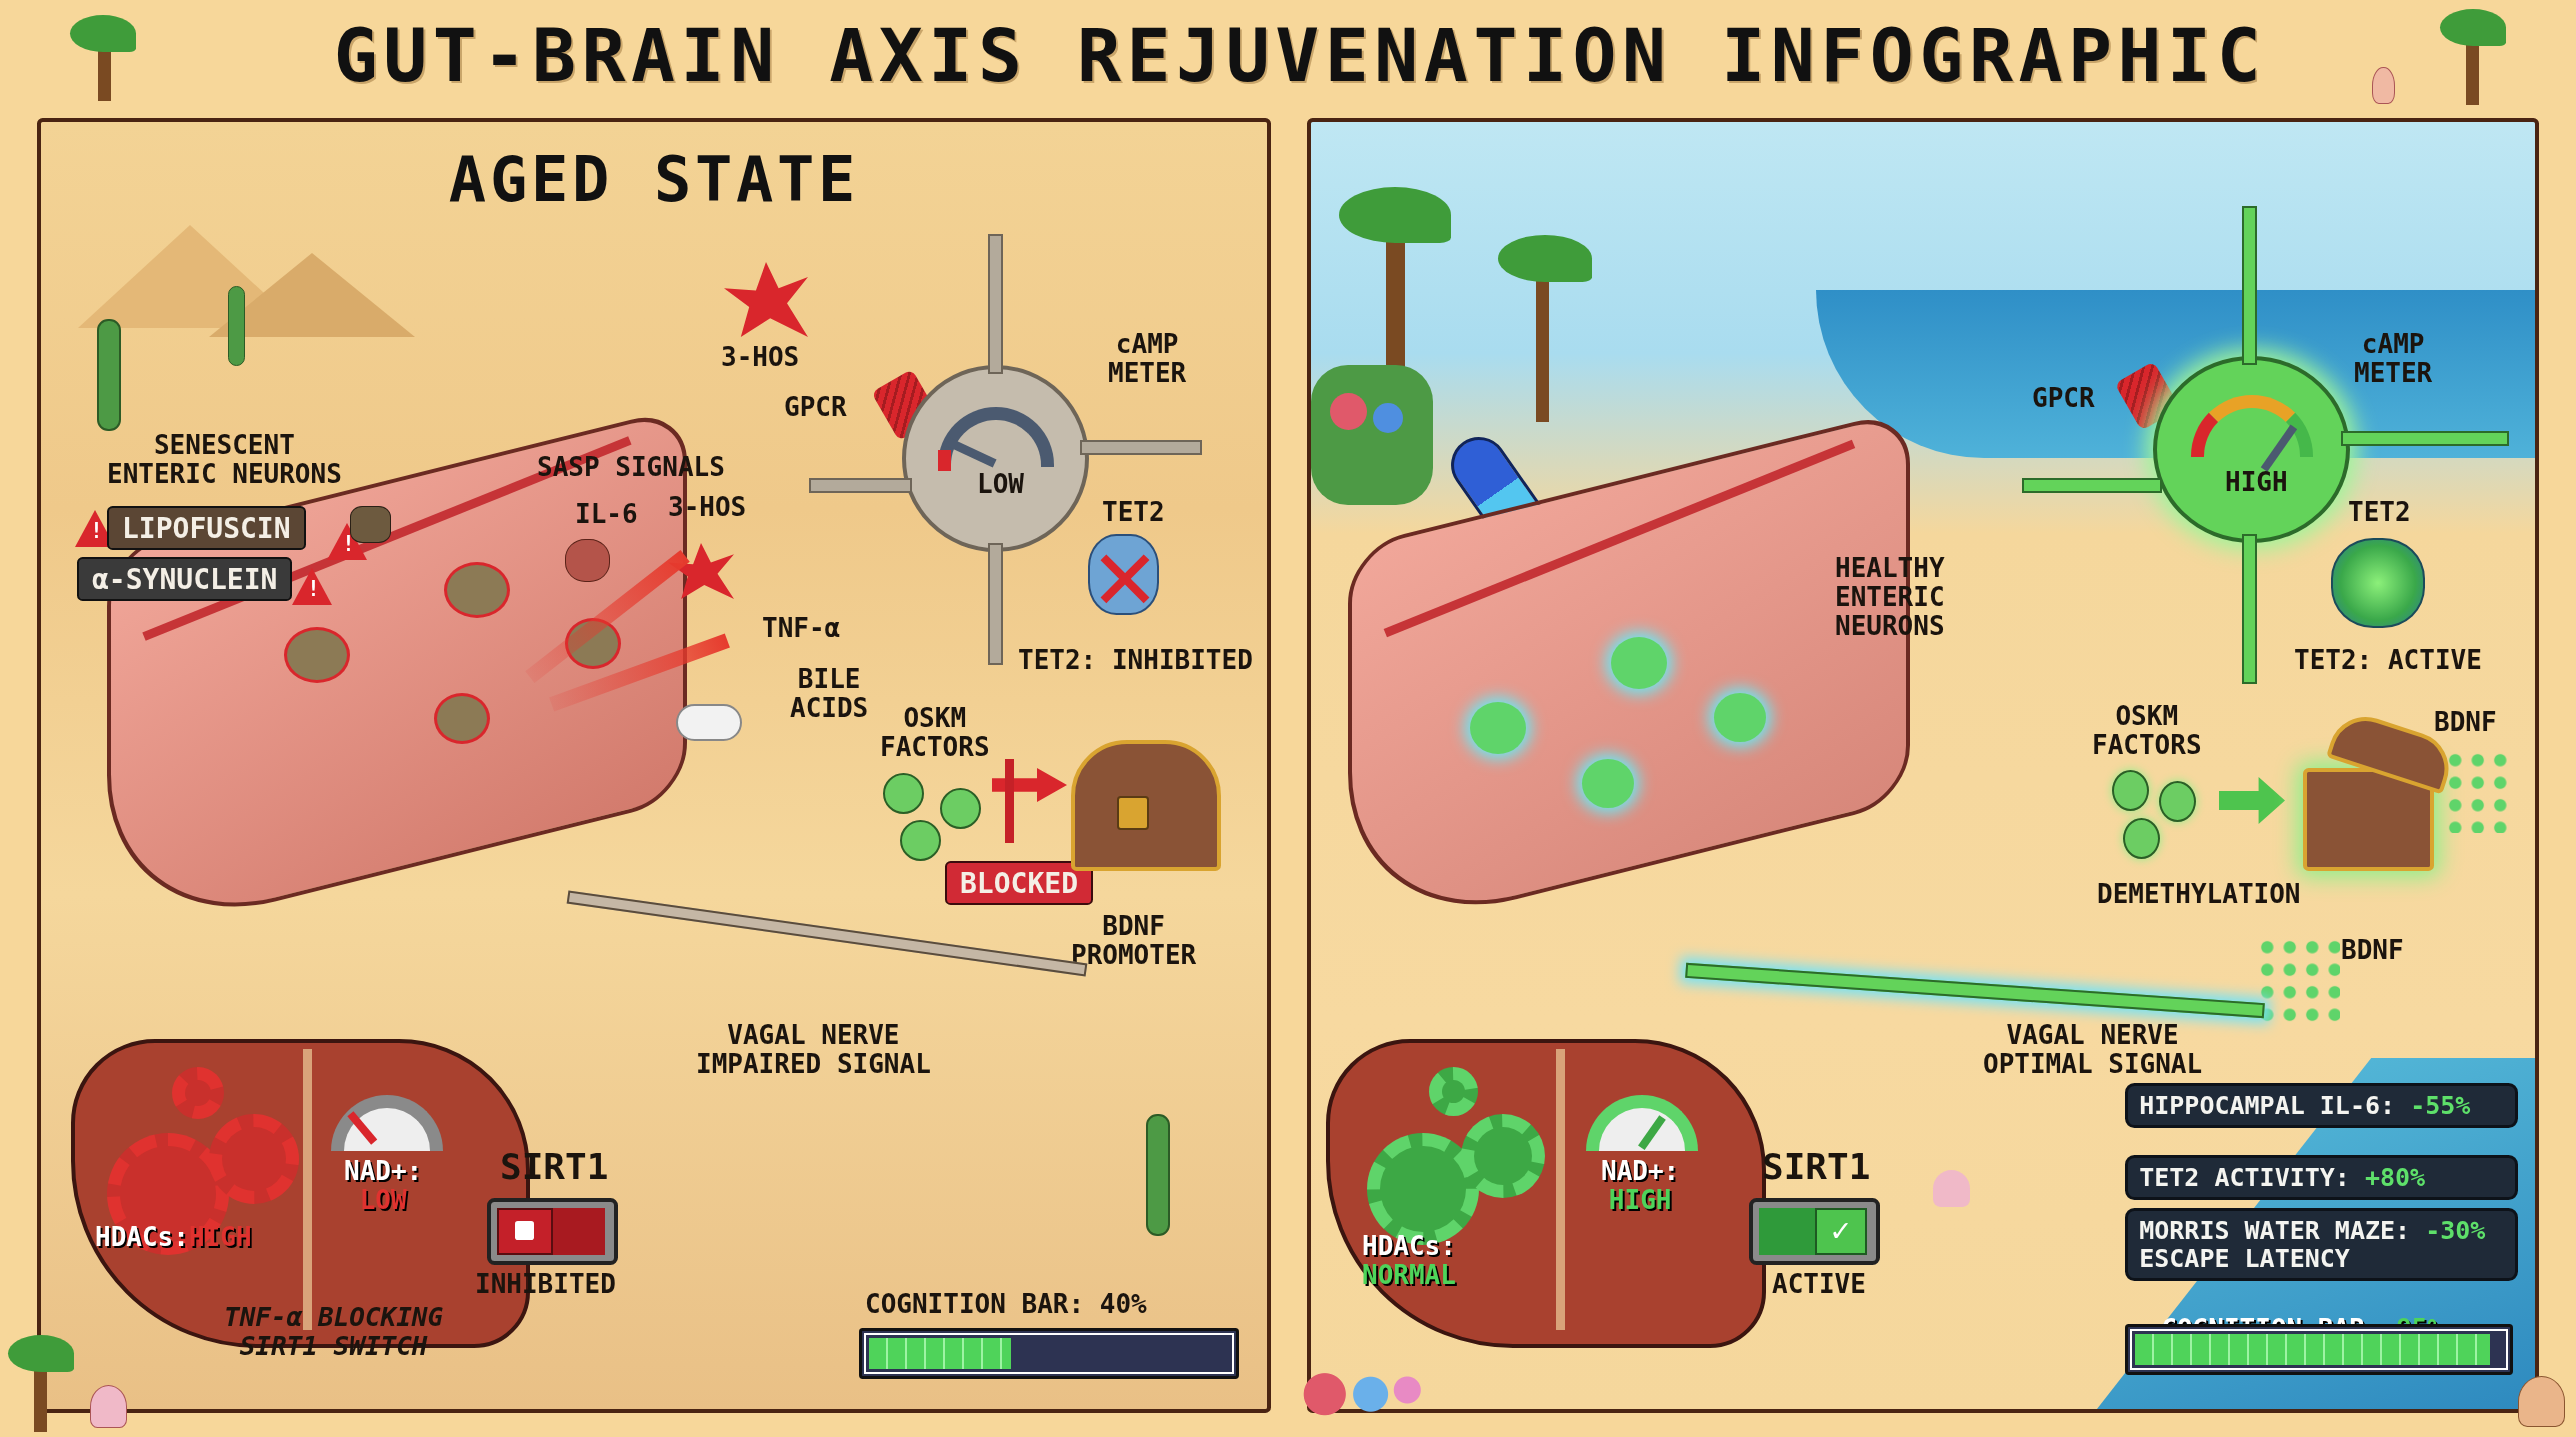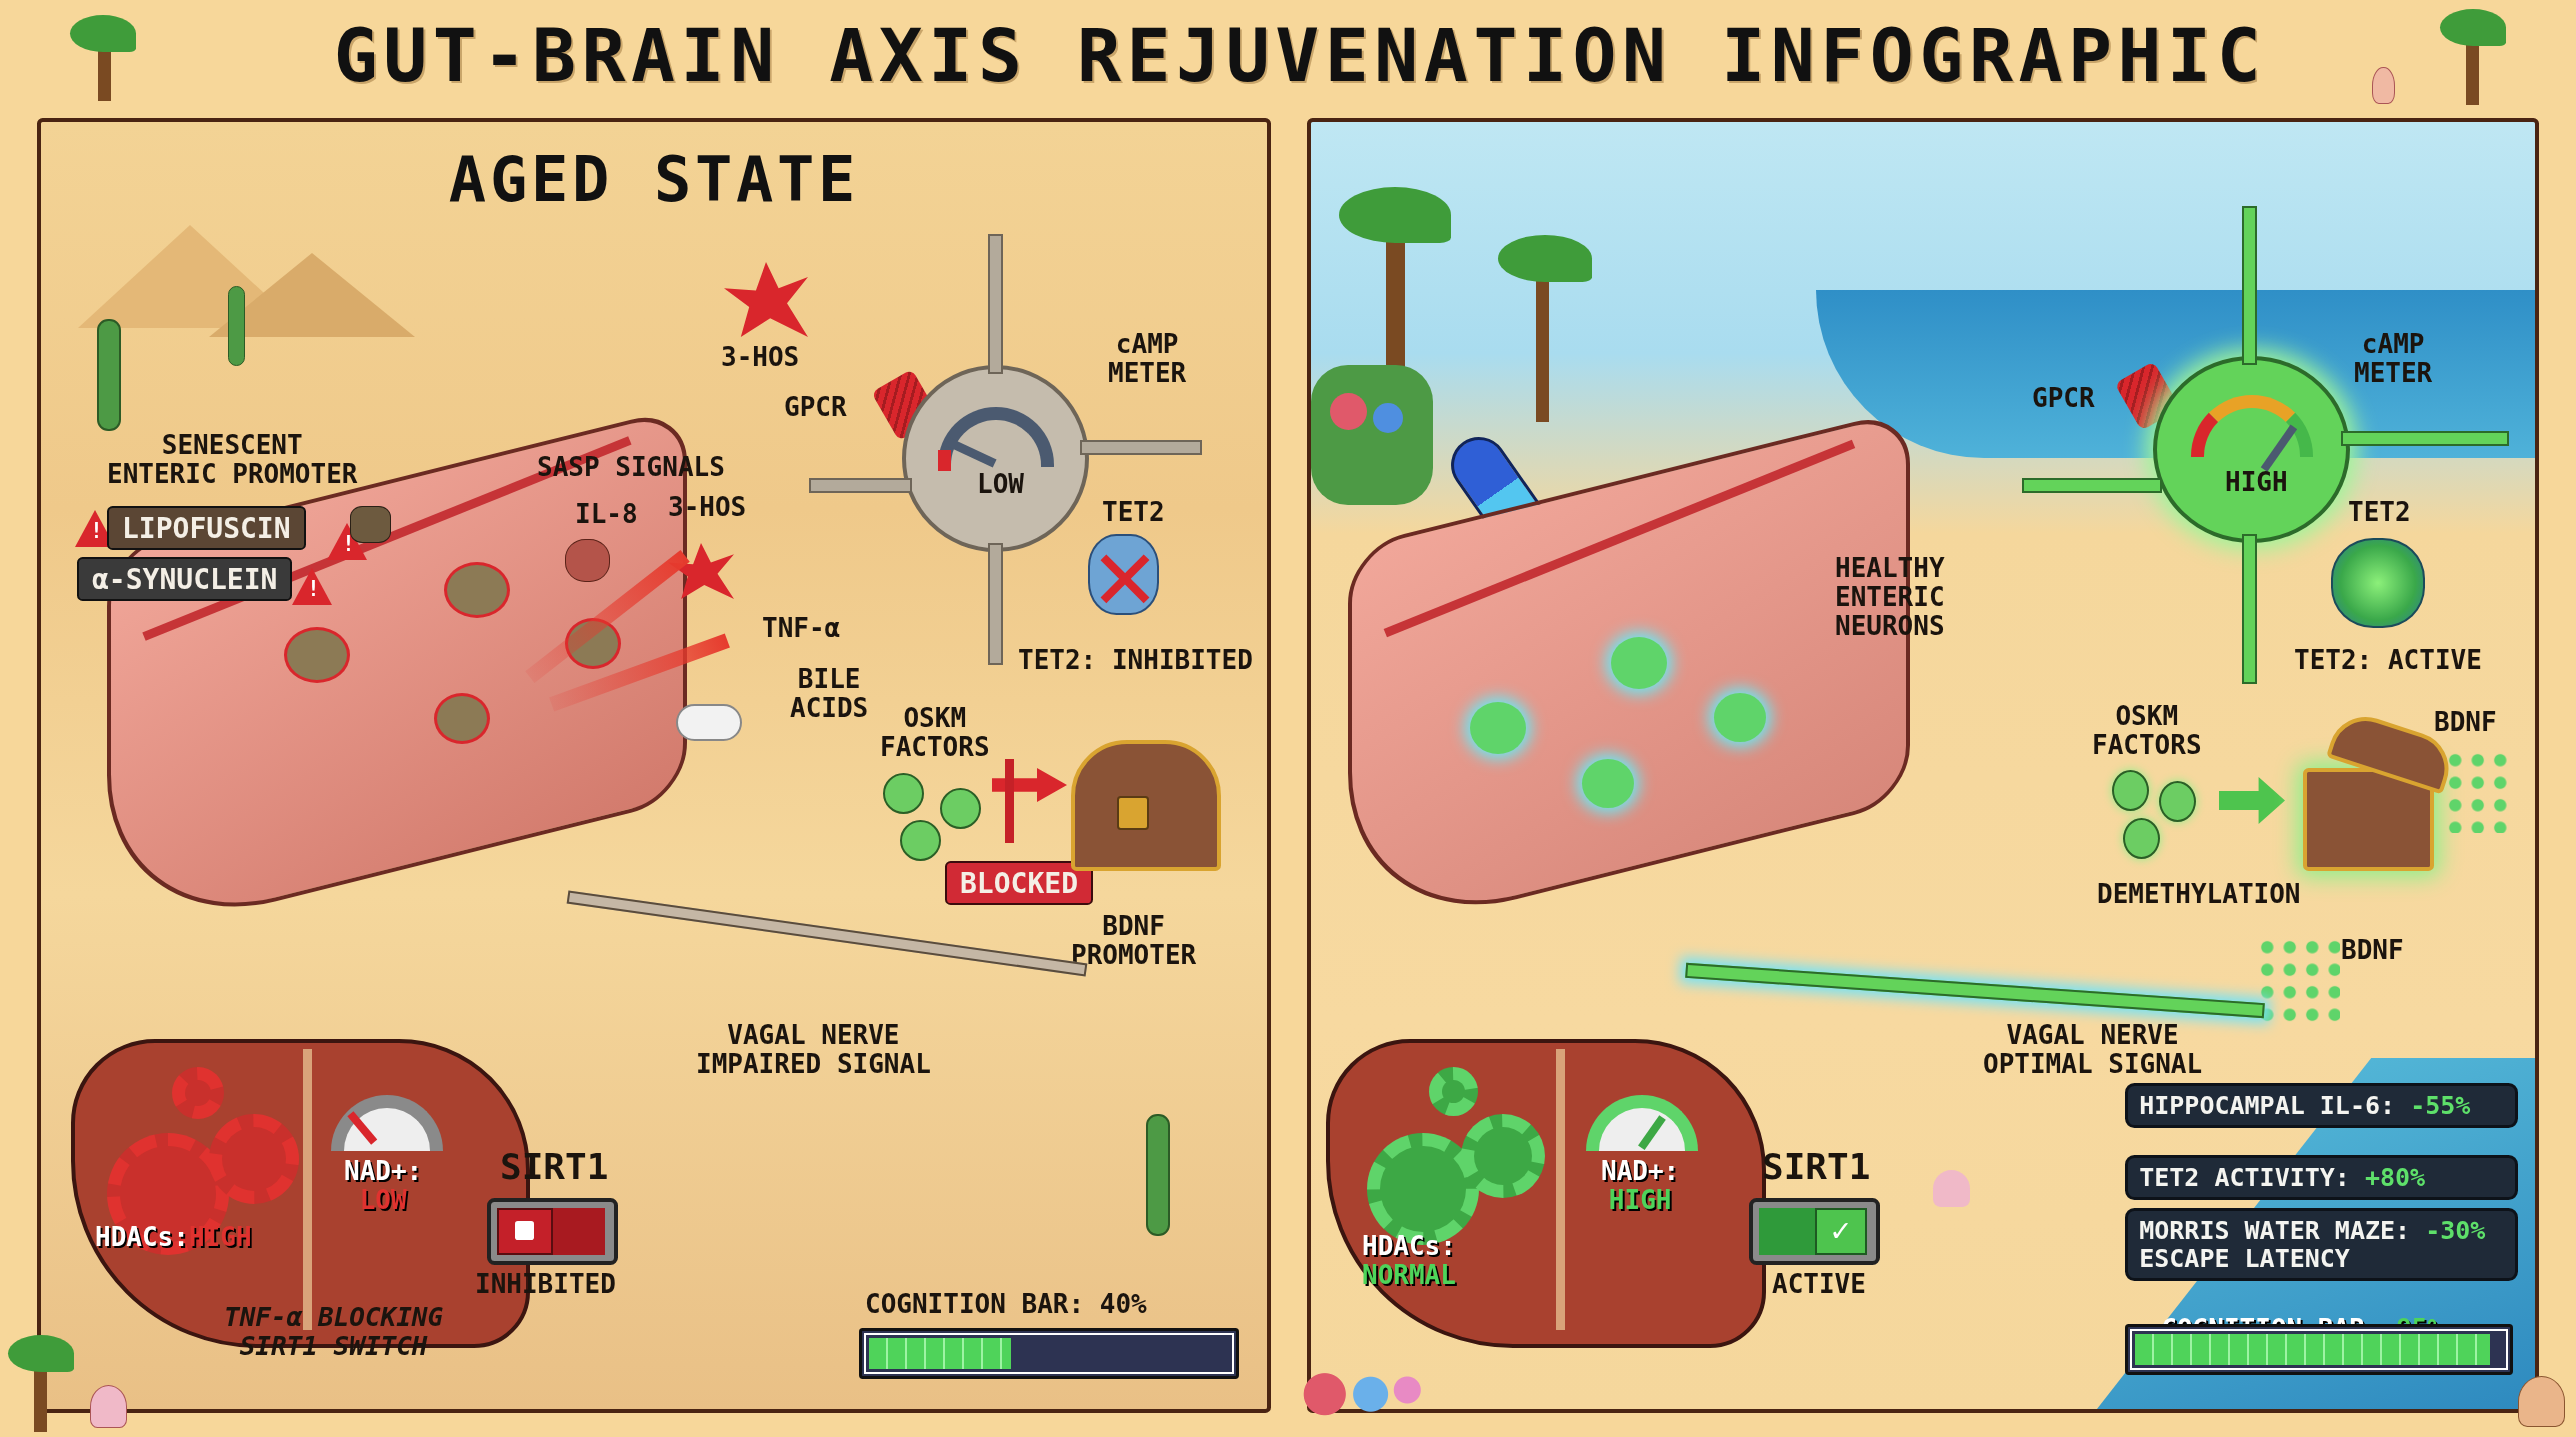--- a/index.html
+++ b/index.html
@@ -101,31 +101,31 @@
 
   <div class="gut" style="left:66px;top:356px;width:580px;height:393px;background:linear-gradient(160deg,#f1a79a,#d27a6c);border:4.7px solid #6b2a22;transform:skewY(-14deg);"></div>
   <div class="abs" style="left:84px;top:412px;width:524px;height:9.4px;background:#c63437;transform:rotate(-22deg);"></div>
 
   <div class="neuron-body" style="left:243px;top:505px;width:66px;height:56px;background:#8c7a55;border:3.7px solid #d9262c;"></div>
   <div class="neuron-body" style="left:403px;top:440px;width:66px;height:56px;background:#8c7a55;border:3.7px solid #d9262c;"></div>
   <div class="neuron-body" style="left:524px;top:496px;width:56px;height:51px;background:#8c7a55;border:3.7px solid #d9262c;"></div>
   <div class="neuron-body" style="left:393px;top:571px;width:56px;height:51px;background:#8c7a55;border:3.7px solid #d9262c;"></div>
 
   <div class="lbl" style="left:66px;top:309px;">SENESCENT
-ENTERIC PROMOTER</div>
+ENTERIC NEURONS</div>
 
   <div class="warn" style="left:34px;top:388px;"></div>
   <div class="tag" style="left:66px;top:384px;background:#5b4634;">LIPOFUSCIN</div>
   <div class="warn" style="left:286px;top:401px;"></div>
   <div class="tag" style="left:36px;top:435px;background:#3a3a3a;">α-SYNUCLEIN</div>
   <div class="warn" style="left:251px;top:446px;"></div>
   <div class="abs" style="left:309px;top:384px;width:41px;height:37px;background:#6d5a3f;border-radius:30%;border:1.9px solid #2b2016;"></div>
 
   <div class="lbl" style="left:496px;top:331px;">SASP SIGNALS</div>
-  <div class="lbl" style="left:534px;top:378px;">IL-8</div>
+  <div class="lbl" style="left:534px;top:378px;">IL-6</div>
   <div class="lbl" style="left:627px;top:371px;">3-HOS</div>
   <div class="abs" style="left:524px;top:417px;width:45px;height:43px;background:#b4544a;border-radius:45%;border:1.9px solid #5a2218;"></div>
   <div class="abs" style="left:627px;top:421px;width:66px;height:56px;background:#d9262c;clip-path:polygon(50% 0,65% 35%,100% 20%,75% 55%,100% 100%,55% 75%,20% 100%,30% 60%,0 35%,38% 38%);"></div>
   <div class="lbl" style="left:721px;top:492px;">TNF-α</div>
   <div class="lbl" style="left:749px;top:543px;">BILE
 ACIDS</div>
   <div class="abs" style="left:635px;top:582px;width:66px;height:37px;background:#f2f2f2;border-radius:19px;border:2.8px solid #888;"></div>
 
   <div class="abs" style="left:468px;top:487px;width:197px;height:15px;background:linear-gradient(90deg,rgba(230,40,40,.1),#e63b2e);transform:rotate(-38deg);"></div>
   <div class="abs" style="left:505px;top:543px;width:187px;height:15px;background:linear-gradient(90deg,rgba(230,40,40,.1),#e63b2e);transform:rotate(-20deg);"></div>

